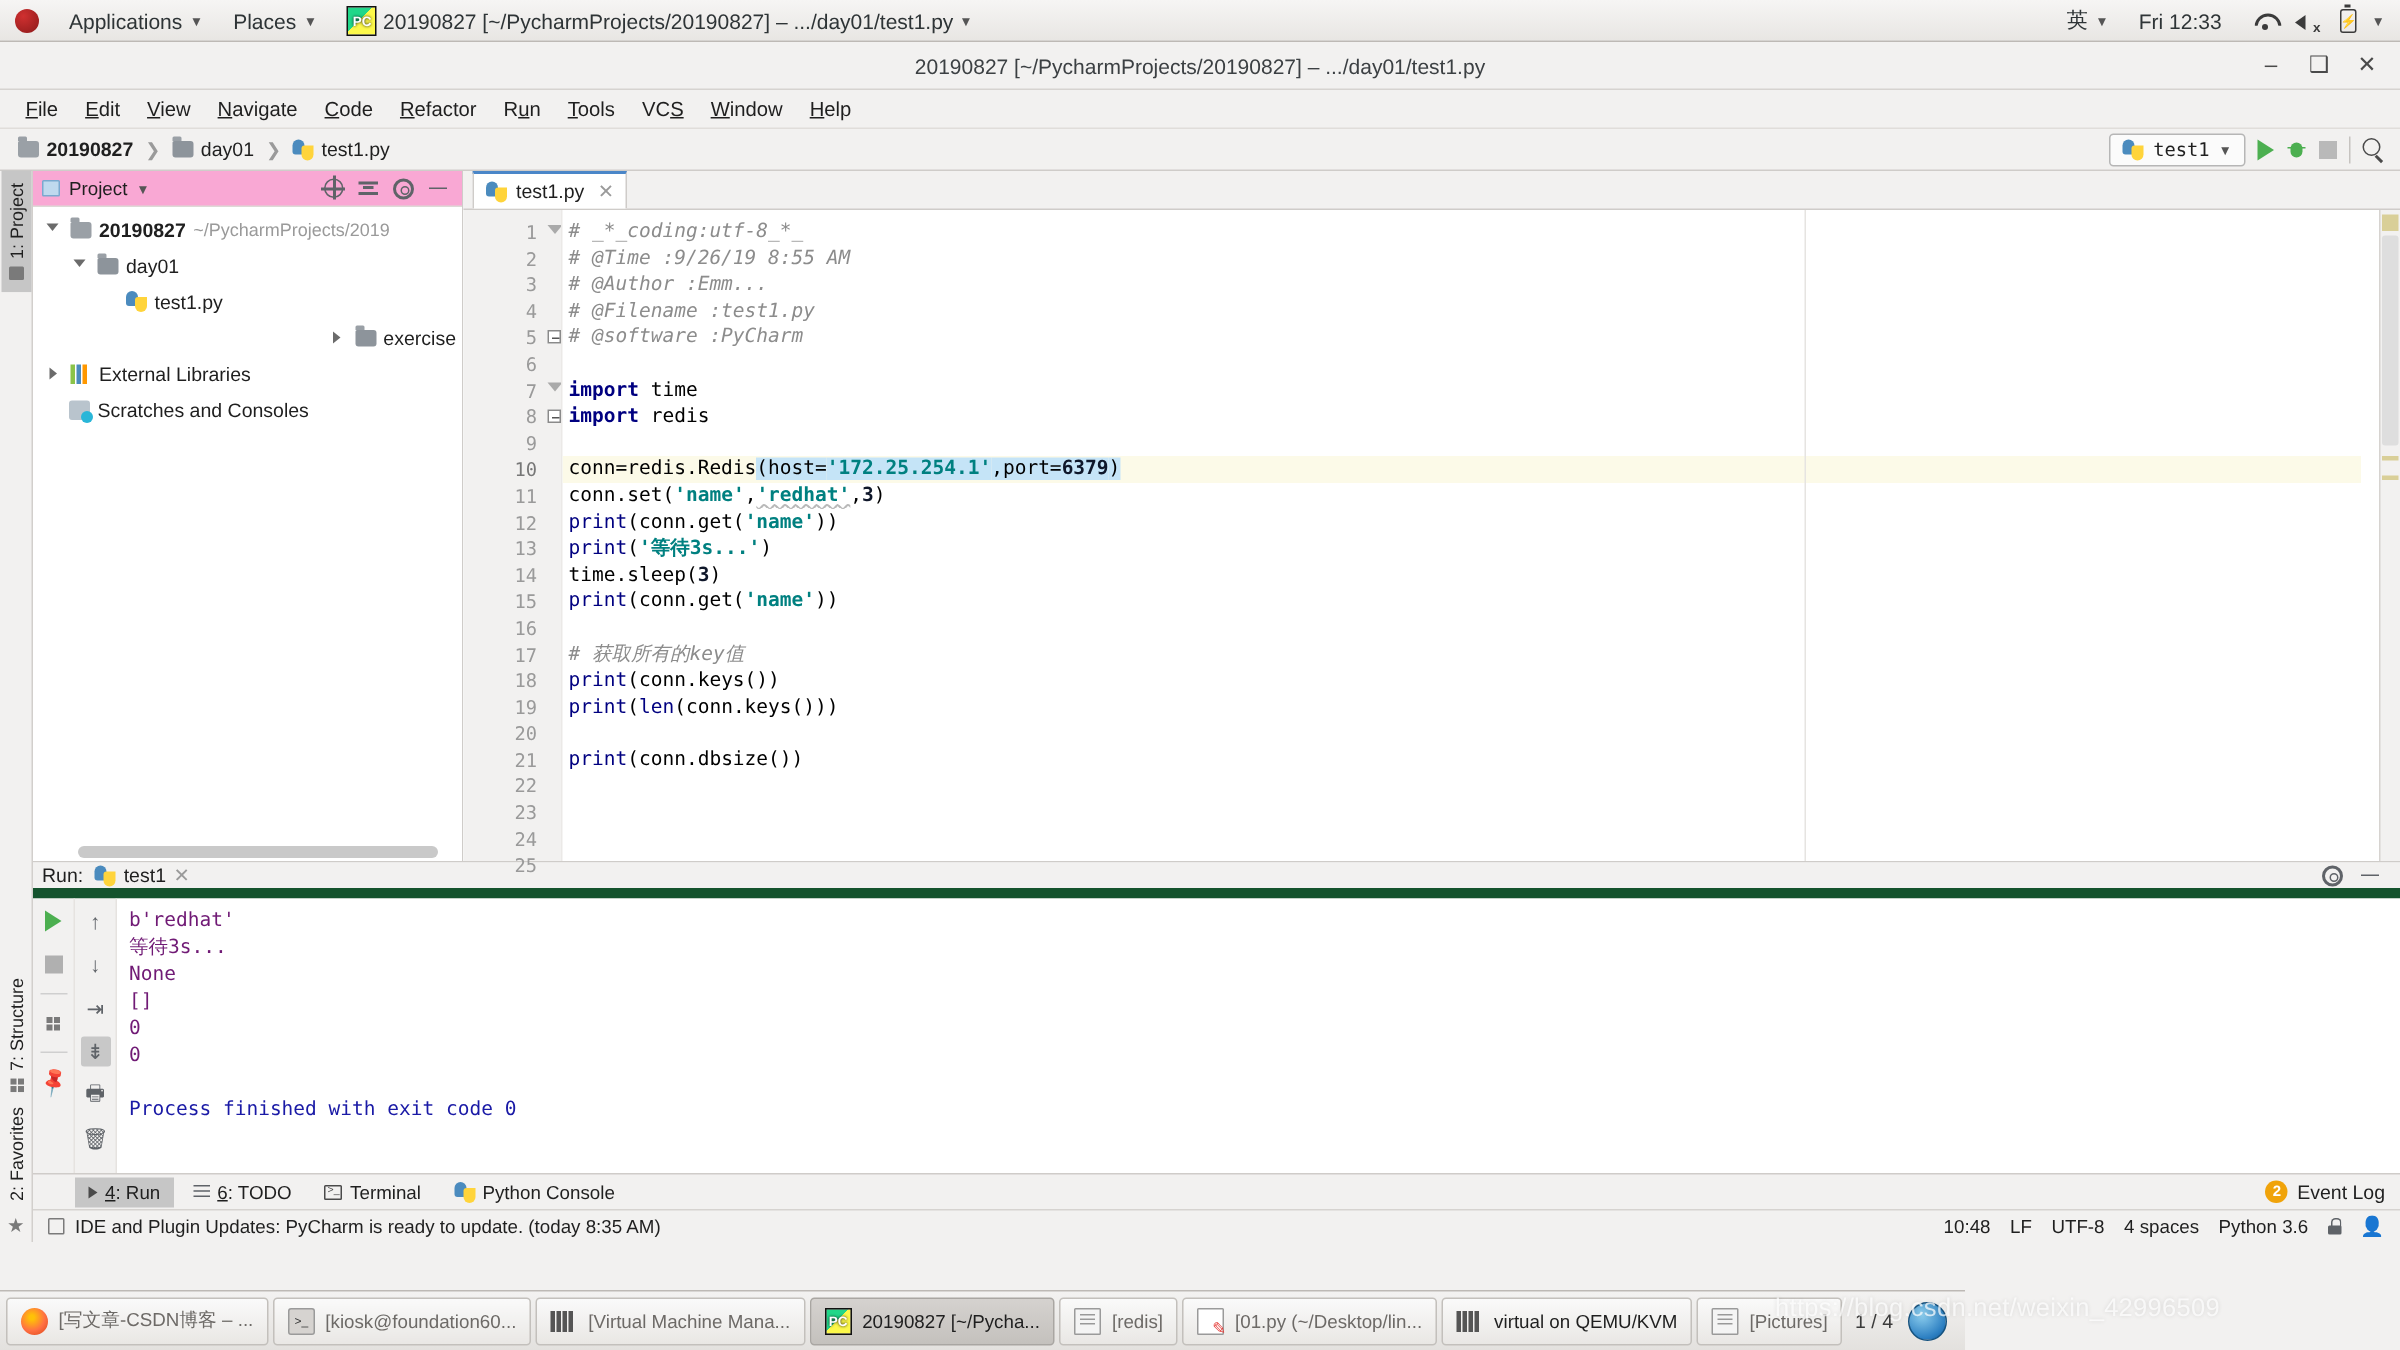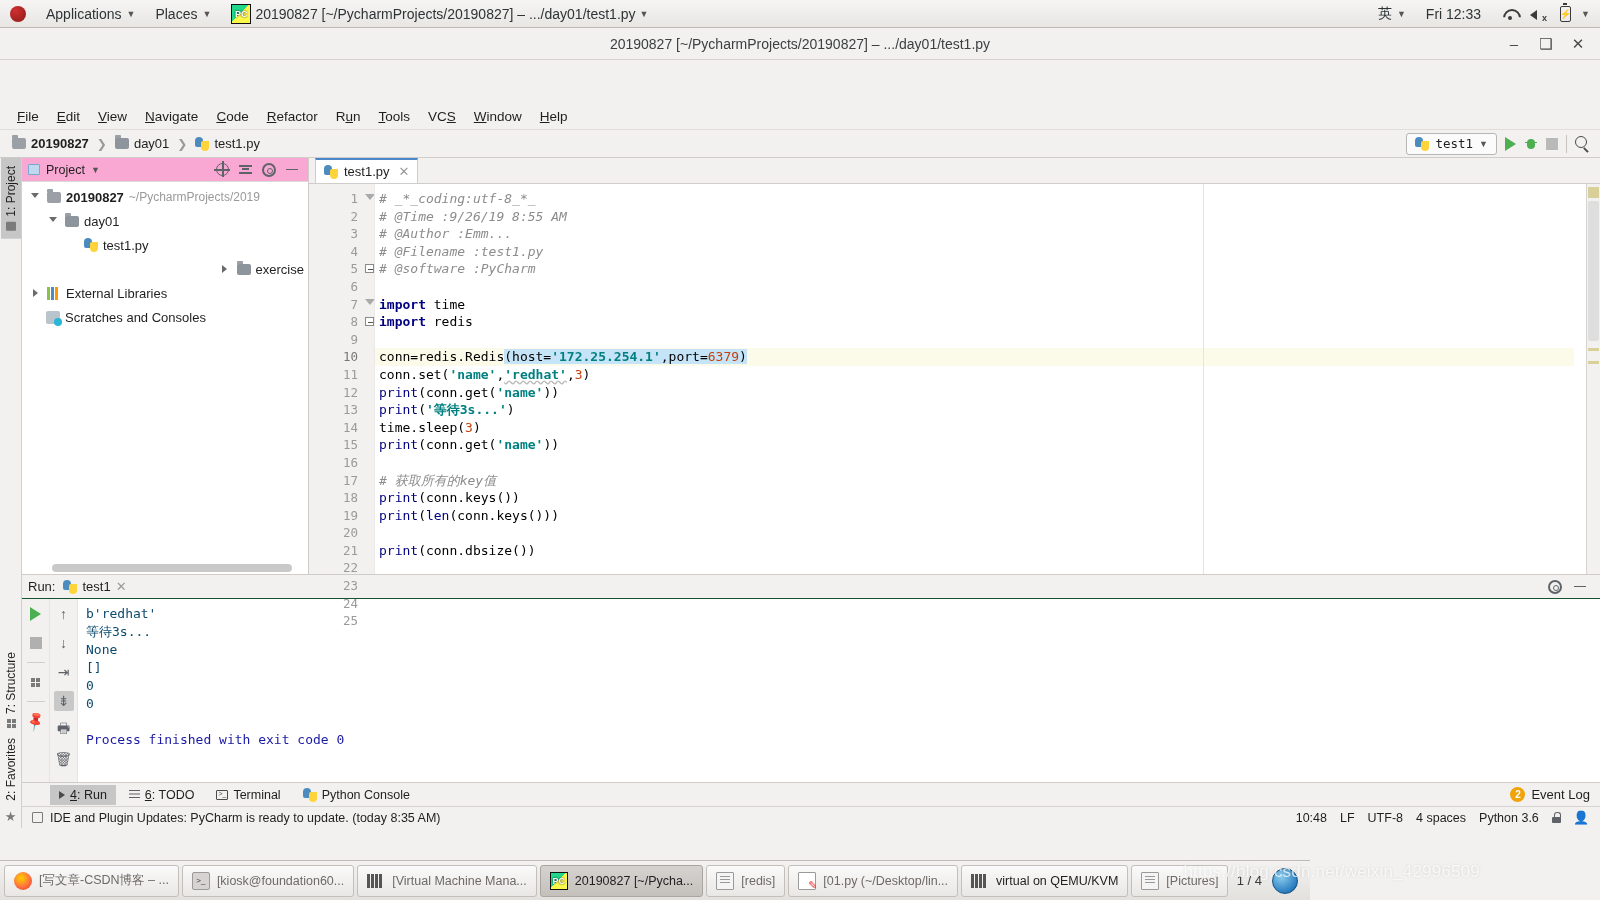--- a/index.html
+++ b/index.html
@@ -85,21 +85,21 @@
     display: flex; align-items: center; justify-content: center; position: relative;
   }
   #win-title .t { font-size: 14px; color: #3c4043; }
   #win-buttons { position: absolute; right: 6px; top: 0; height: 32px;
                  display: flex; align-items: center; gap: 16px; padding-right: 8px; }
   .wb { width: 16px; height: 16px; position: relative; cursor: default;
         color: #4a4a4a; font-size: 15px; line-height: 16px; text-align: center; }
 
   
   #menubar { height: 26px; display: flex; align-items: center; padding-left: 8px;
-             background: #f2f1f0; border-bottom: 1px solid #e0ddda; margin-top: 44px; }
+             background: #f2f1f0; border-bottom: 1px solid #e0ddda; }
   .menu-item { padding: 3px 9px; font-size: 13.5px; color: #1f1f1f; }
   .menu-item u { text-decoration: underline; }
 
   
   #navbar { height: 28px; display: flex; align-items: center; padding-left: 8px;
             background: #f2f1f0; border-bottom: 1px solid #cfccc9; gap: 2px; }
   .crumb { display: flex; align-items: center; gap: 5px; padding: 2px 4px; font-size: 13px; }
   .crumb.bold { font-weight: bold; }
   .crumb-sep { color: #9a9a9a; font-size: 12px; padding: 0 2px; }
   #navbar-right { margin-left: auto; display: flex; align-items: center; gap: 8px; padding-right: 10px; }
@@ -206,59 +206,59 @@
   .fold-tri { width:0;height:0;border-left:5px solid transparent;border-right:5px solid transparent;
               border-top:6px solid #aaa; }
   #code { flex: 1; padding-top: 6px; position: relative; background: #fff;
           border-left: 1px solid #ebe9e7; overflow: hidden; }
   .cl { height: 17.6px; line-height: 17.6px; font-family: "DejaVu Sans Mono", monospace;
         font-size: 13px; white-space: pre; padding-left: 4px; color: #000; }
   .cl.hl { background: #fcfae8; }
   .cmt { color: #8c8c8c; font-style: italic; }
   .kw  { color: #000080; font-weight: bold; }
   .str { color: #008080; font-weight: bold; }
-  .num { color: #c2410c; }
+  .num { color: #0f172a; font-weight: bold; }
   .fn  { color: #000080; }
   .sel { background: #c5e4f7; }
   .brkt { background: #c5e4f7; color:#000; }
   .wavy { text-decoration: underline wavy #b9b9b9; text-decoration-skip-ink: none; }
   #right-gut { width: 12px; background: #fff; flex: none; position: relative; }
   #code-rule { position: absolute; top: 0; bottom: 0; width: 1px; background: #e6e4e1; }
   #marker-bar { width: 14px; background: #f2f1f0; border-left: 1px solid #d6d3d0;
                 flex: none; position: relative; }
   .mk { position: absolute; left: 1px; width: 11px; }
   .mk.warn { background: #d9cf98; }
   #scroll-thumb { position: absolute; left: 1px; width: 11px; background: #dedede; border-radius: 2px; }
 
   
   #run-pane { height: 208px; border-top: 1px solid #cfccc9; display: flex; flex-direction: column;
               background: #fff; }
   #run-header { height: 24px; background: #f2f1f0; display: flex; align-items: center;
-                padding: 0 6px; gap: 8px; border-bottom: 1px solid #14532d; }
+                padding: 0 6px; gap: 8px; border-bottom: 7px solid #14532d; }
   .rh-label { font-size: 13px; }
   .rh-tab { display: flex; align-items: center; gap: 5px; font-size: 13px; }
   .rh-tab .x { color: #9a9a9a; }
   .rh-right { margin-left: auto; display: flex; align-items: center; gap: 12px; padding-right: 8px; }
 
   #run-body { flex: 1; display: flex; min-height: 0; }
   #run-tools { width: 28px; background: #f2f1f0; display: flex; flex-direction: column;
                align-items: center; padding-top: 5px; gap: 9px; border-right: 1px solid #e6e3e0; }
   #run-tools2 { width: 28px; background: #f2f1f0; display: flex; flex-direction: column;
                 align-items: center; padding-top: 5px; gap: 9px; border-right: 1px solid #e6e3e0; }
   .rt { width: 20px; height: 20px; display: flex; align-items: center; justify-content: center;
         color: #5f6368; font-size: 14px; }
   .rt.sel { background: #c8c8c8; border-radius: 2px; }
   .rt-run { width:0;height:0;border-left:11px solid #4caf50;border-top:7px solid transparent;
             border-bottom:7px solid transparent; }
   .rt-stop { width:12px;height:12px;background:#b0b0b0; }
   .rt-pin { color:#5f6368; font-size:14px; transform: rotate(-35deg); }
   .rt-sep { width: 18px; height: 1px; background: #cfcfcf; }
   #console { flex: 1; padding: 6px 0 0 8px; overflow: hidden; background: #fff; }
   .ol { font-family: "DejaVu Sans Mono", monospace; font-size: 13px; line-height: 18px;
-        white-space: pre; color: #0c4a6e; }
+        white-space: pre; color: #701a75; }
   .ol.blue { color: #1a1aa6; }
 
   
   #tool-strip { height: 24px; background: #f2f1f0; border-top: 1px solid #cfccc9;
                 display: flex; align-items: center; padding-left: 28px; gap: 4px; }
   .bt { display: flex; align-items: center; gap: 5px; font-size: 12.5px; padding: 3px 9px; color:#1f1f1f; }
   .bt.active { background: #c6c6c6; }
   .bt u { text-decoration: underline; }
   .bt-tri { width:0;height:0;border-left:6px solid #4a4a4a;border-top:4px solid transparent;
             border-bottom:4px solid transparent; }

